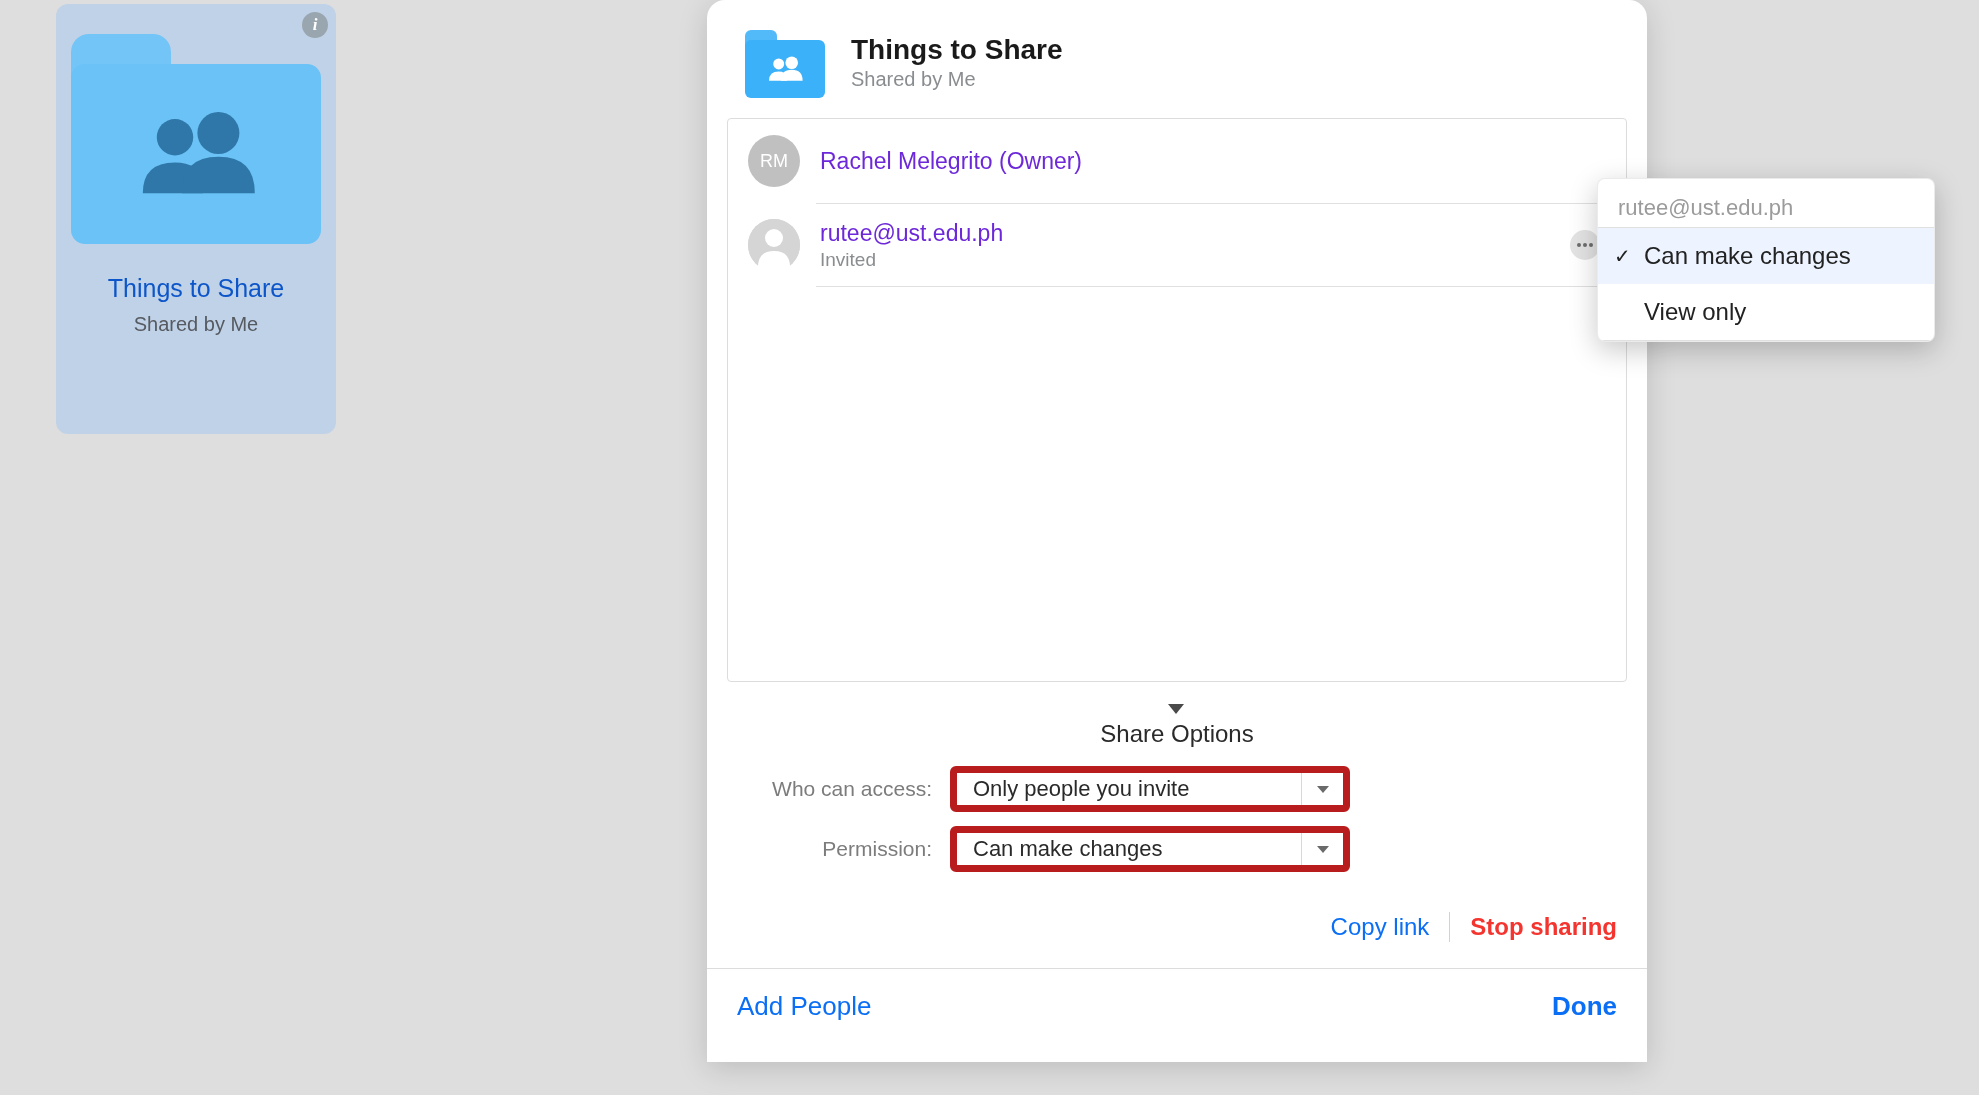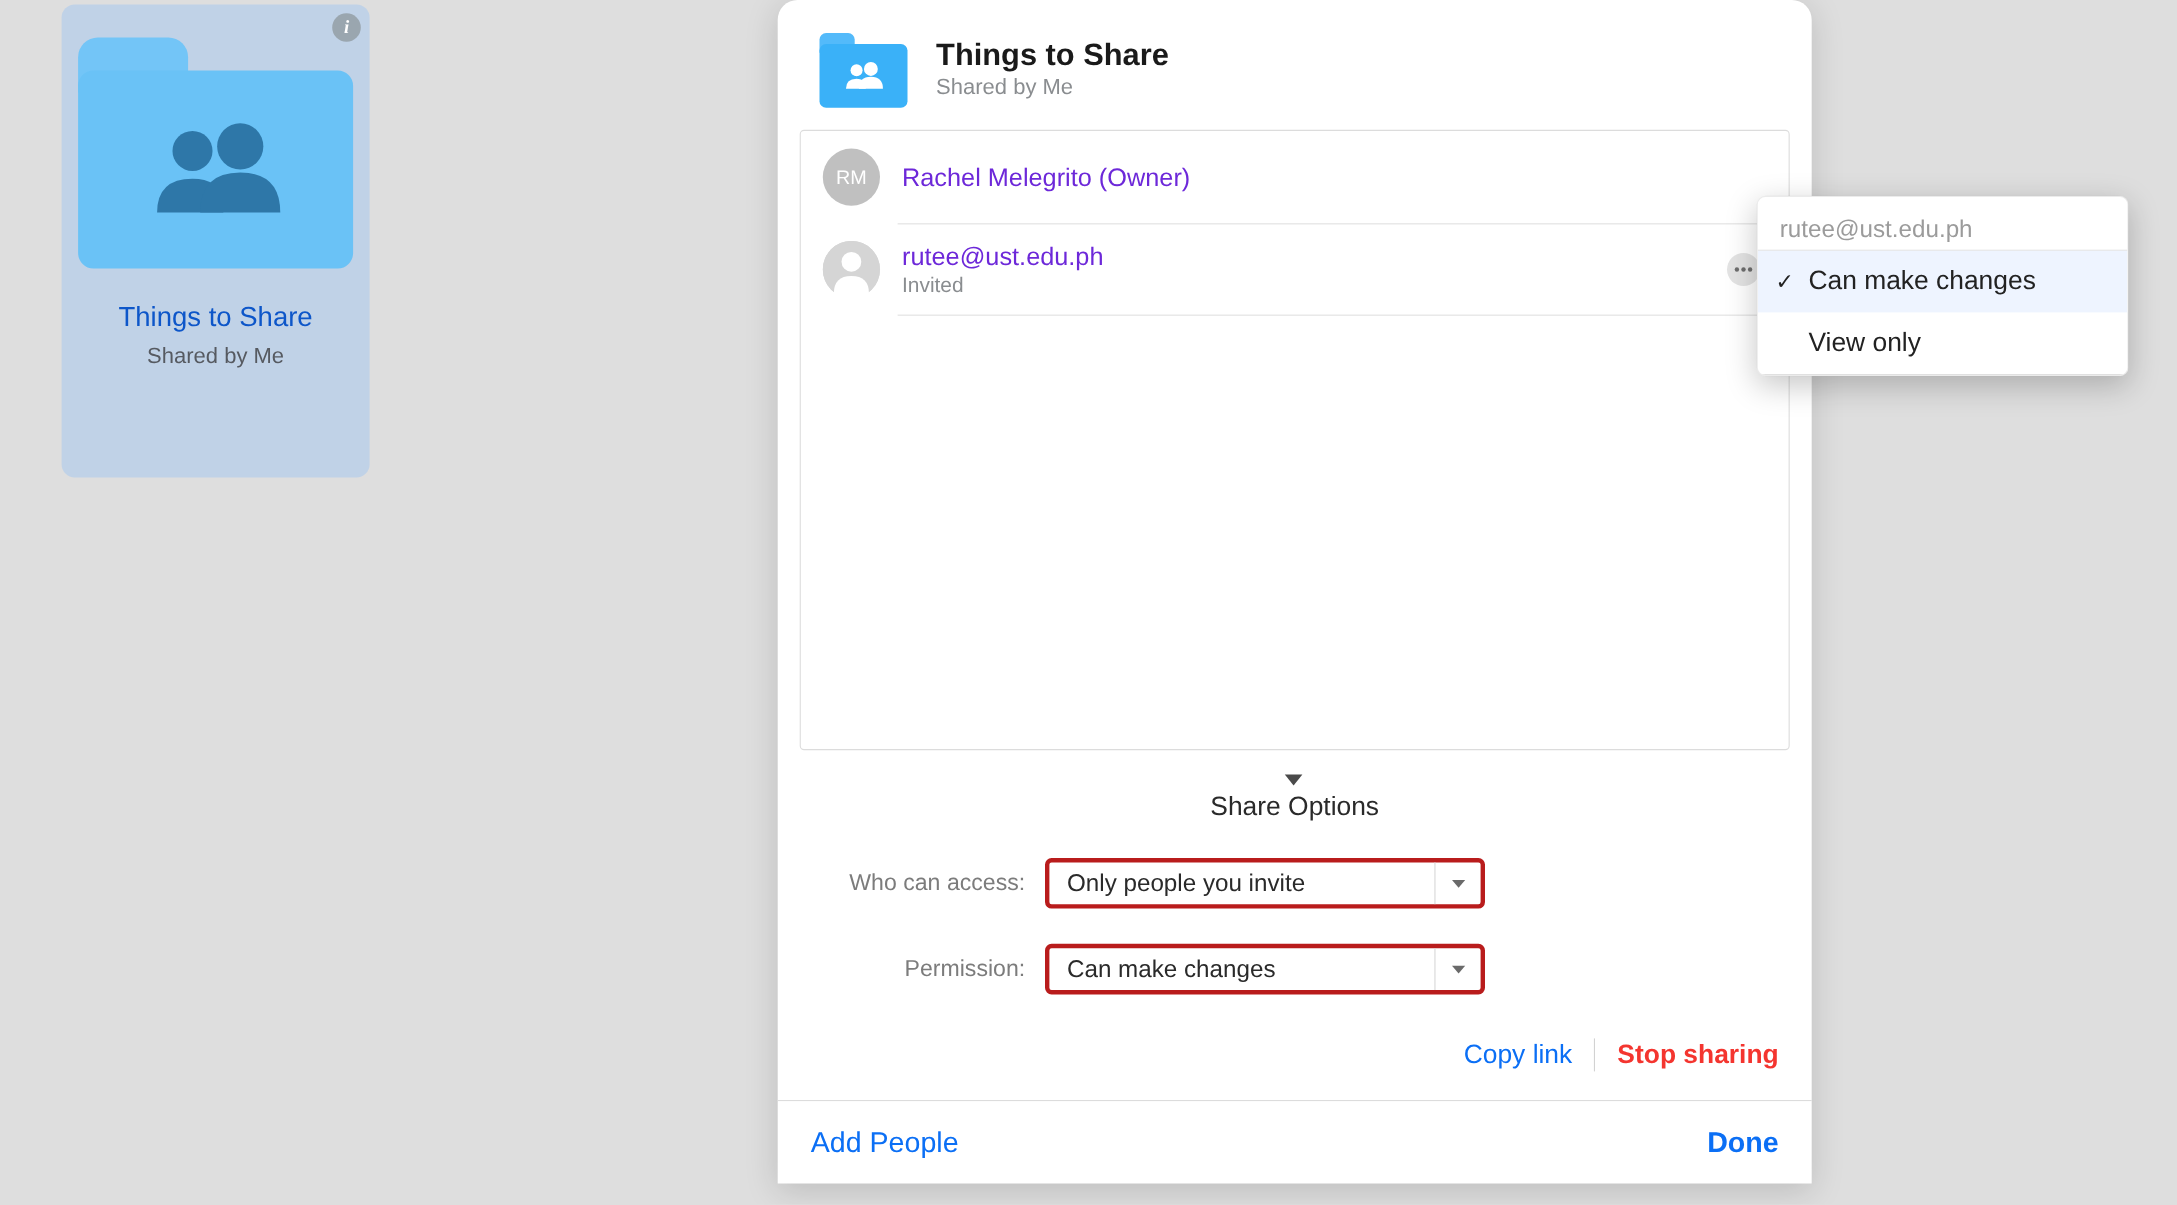--- a/index.html
+++ b/index.html
@@ -258,32 +258,31 @@
       border-left: 8px solid transparent;
       border-right: 8px solid transparent;
       border-top: 10px solid #4a4a4a;
       margin-right: 2px;
     }
     .option-row {
       display: flex;
       align-items: center;
       gap: 18px;
       margin-bottom: 14px;
-      margin-top: 32px;
     }
     .option-label {
       width: 205px;
       text-align: right;
       font-size: 21px;
       color: #7c7c7c;
     }
     .select-box {
       width: 400px;
       height: 46px;
-      border: 4px solid #b91c1c;
+      border: 7px solid #b91c1c;
       border-radius: 6px;
       display: flex;
       align-items: center;
       font-size: 22px;
       color: #2a2a2a;
       cursor: pointer;
       position: relative;
       background: #fff;
     }
     .select-text {
@@ -332,21 +331,21 @@
       font-size: 24px;
       cursor: pointer;
       font-weight: bold;
     }
 
     
     .modal-footer {
       display: flex;
       justify-content: space-between;
       align-items: flex-end;
-      padding: 22px 30px 22px 30px;
+      padding: 22px 30px 40px 30px;
     }
     .add-people {
       color: #0b6ff5;
       font-size: 26px;
       cursor: pointer;
     }
     .done-btn {
       color: #0b6ff5;
       font-size: 26px;
       font-weight: 600;

